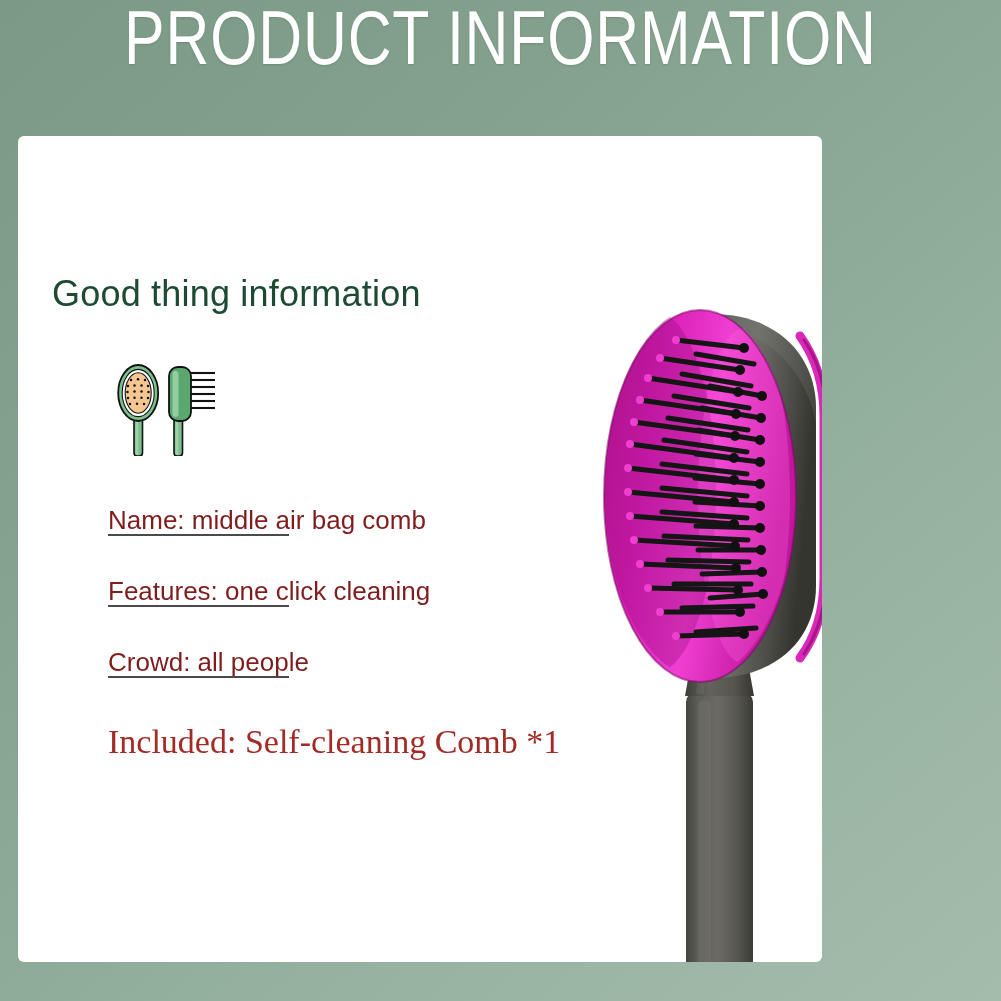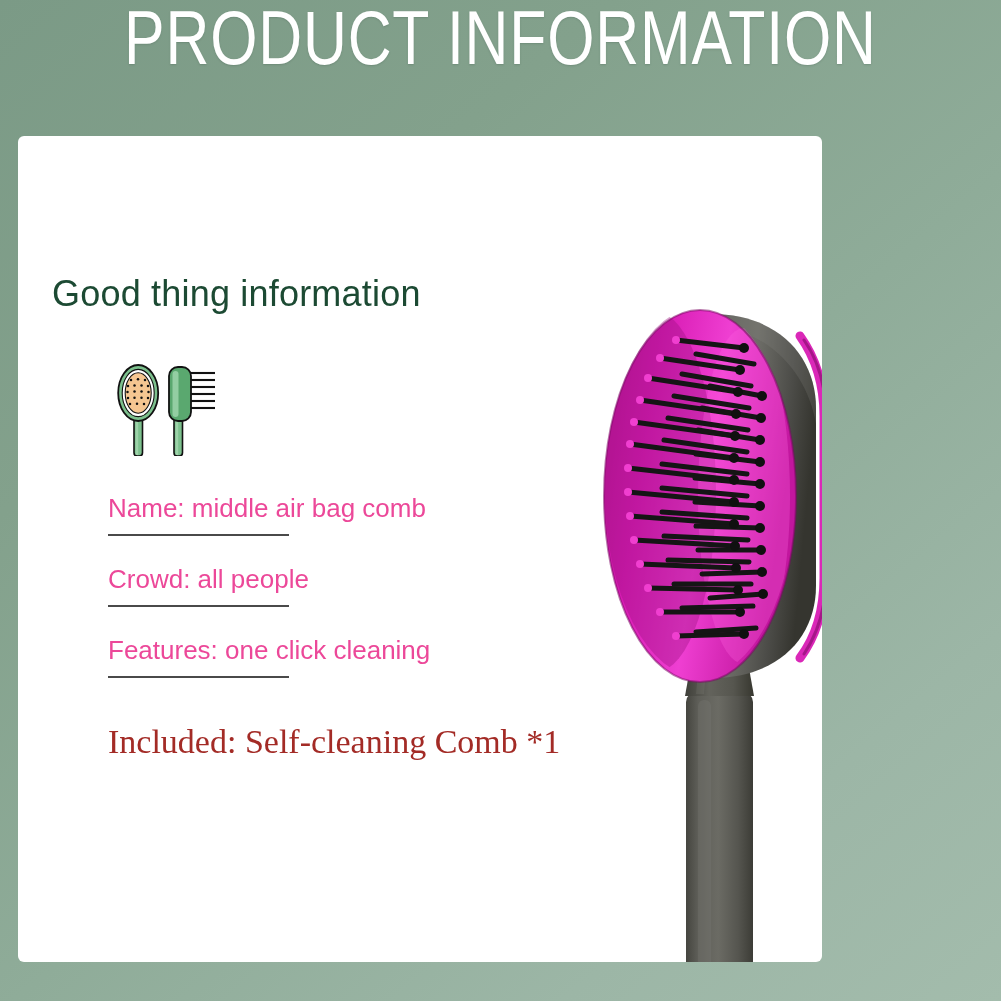--- a/index.html
+++ b/index.html
@@ -90,23 +90,23 @@
     list-style: none;
     padding: 0;
   }
   .spec-row {
     position: relative;
     height: 71px;
   }
   .spec-text {
     position: absolute;
     left: 0;
-    top: 0;
+    top: 12px;
     font-size: 26px;
-    color: #ec4899;
+    color: #7f1d1d;
     line-height: 1.15;
     white-space: nowrap;
     text-align: right;
   }
   .spec-rule {
     position: absolute;
     left: 0;
     top: 40px;
     width: 181px;
     height: 2px;
@@ -196,25 +196,25 @@
         <rect x="55" y="7" width="22" height="54" rx="9" fill="#5aa86f" stroke="#111111" stroke-width="1.8"></rect>
         <rect x="58.5" y="11" width="6" height="46" rx="3" fill="#9ed5ab" opacity="0.85"></rect>
       </svg>
 
       <ul id="spec-list">
         <li class="spec-row">
           <span class="spec-text">Name: middle air bag comb</span>
           <span class="spec-rule"></span>
         </li>
         <li class="spec-row">
-          <span class="spec-text">Crowd: all people</span>
+          <span class="spec-text">Features: one click cleaning</span>
           <span class="spec-rule"></span>
         </li>
         <li class="spec-row">
-          <span class="spec-text">Features: one click cleaning</span>
+          <span class="spec-text">Crowd: all people</span>
           <span class="spec-rule"></span>
         </li>
       </ul>
 
       <div id="included-line">Included: Self-cleaning Comb *1</div>
     </div>
 
     <div id="product-photo">
       <svg id="product-svg" viewBox="0 0 420 760">
         <defs>

